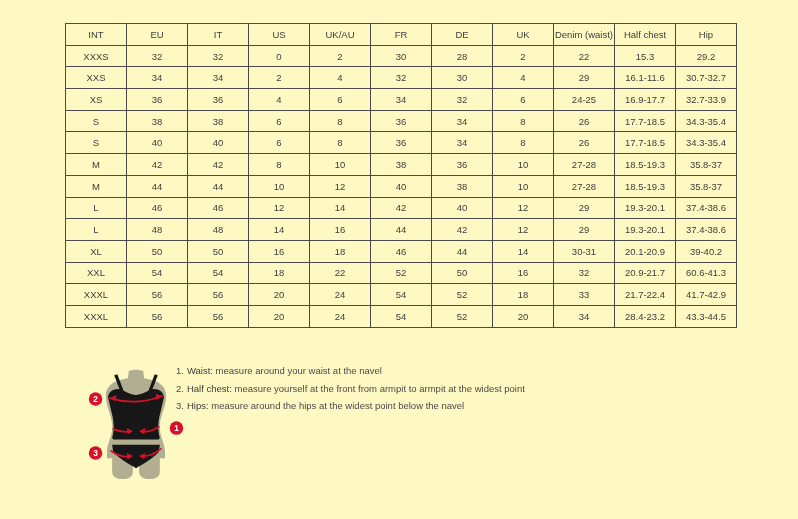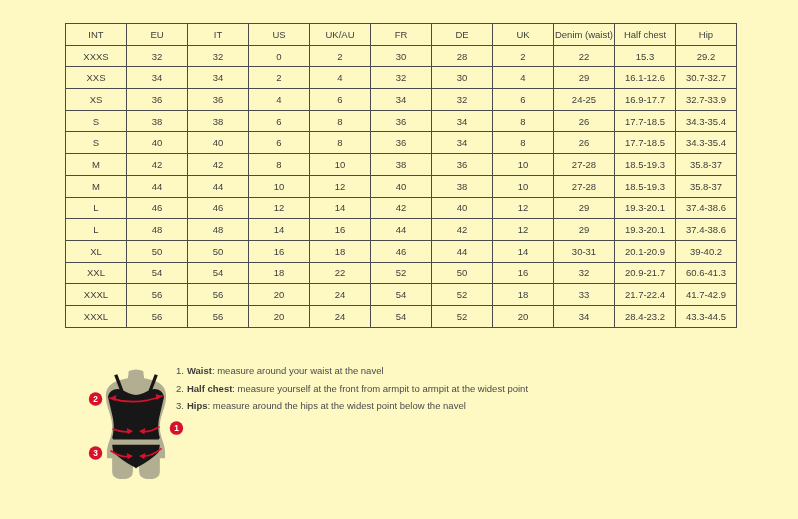--- a/index.html
+++ b/index.html
@@ -58,21 +58,21 @@
     top: 365px;
     font-size: 9.5px;
     color: #4a4a4a;
   }
   .step {
     height: 17.6px;
     line-height: 12px;
     white-space: nowrap;
   }
   .step-num { margin-right: 3px; }
-  .step-label { font-weight: bold; color: #3c3c3c; }
+  .step-label { font-weight: normal; color: #3c3c3c; }
 </style>
 </head>
 <body>
 
 <div class="page">
 
   <table class="size-table">
       <thead>
         <tr>
           <th>INT</th>
@@ -105,21 +105,21 @@
         <tr>
           <td>XXS</td>
           <td>34</td>
           <td>34</td>
           <td>2</td>
           <td>4</td>
           <td>32</td>
           <td>30</td>
           <td>4</td>
           <td>29</td>
-          <td>16.1-12.6</td>
+          <td>16.1-11.6</td>
           <td>30.7-32.7</td>
         </tr>
         <tr>
           <td>XS</td>
           <td>36</td>
           <td>36</td>
           <td>4</td>
           <td>6</td>
           <td>34</td>
           <td>32</td>

